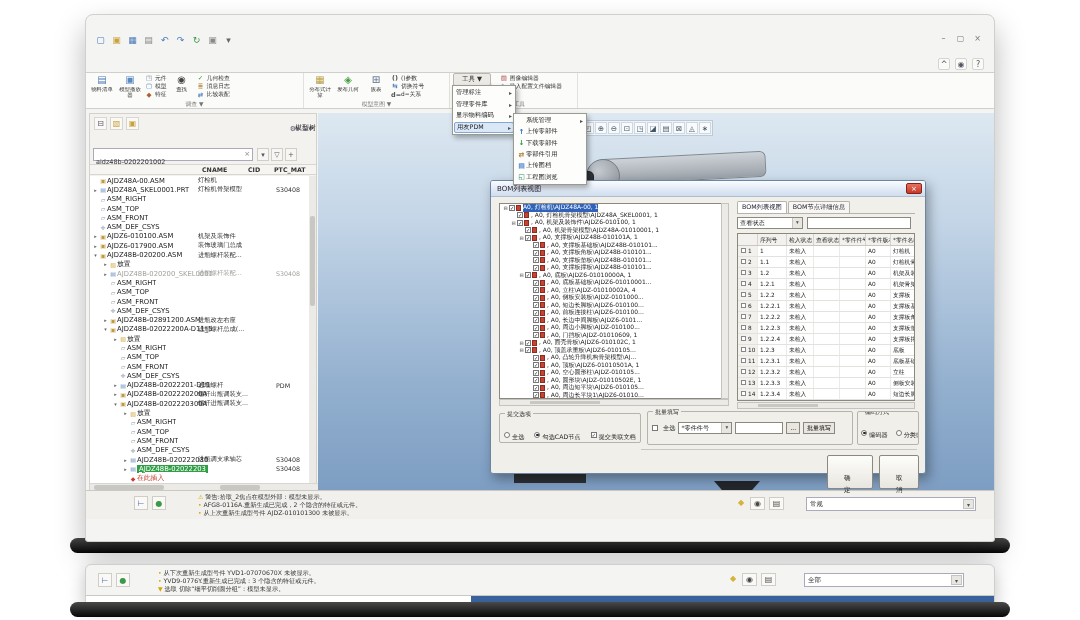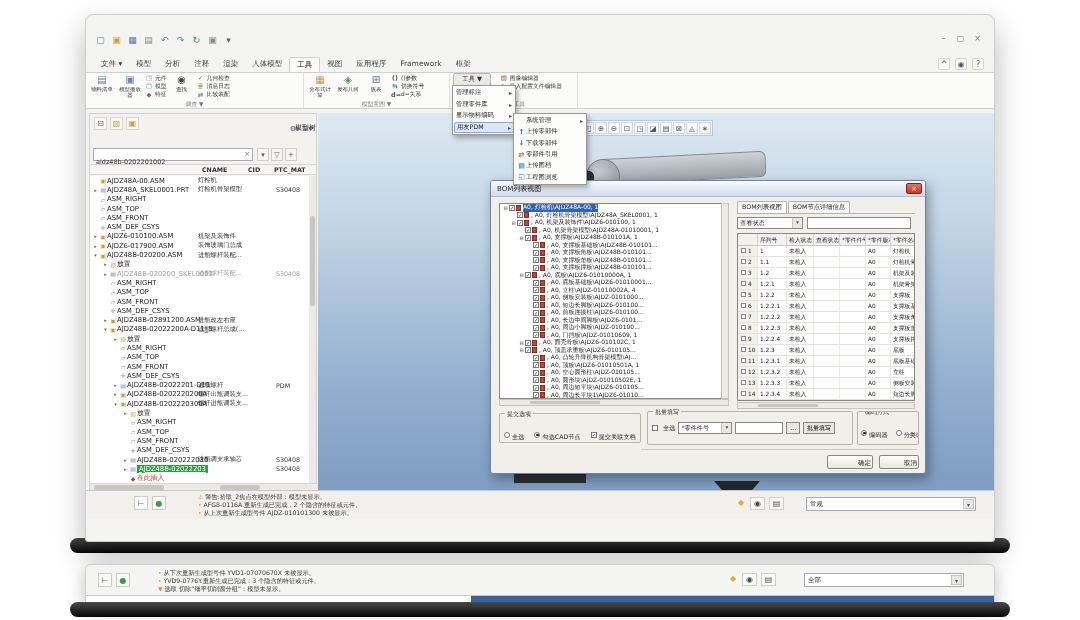--- a/index.html
+++ b/index.html
@@ -130,21 +130,21 @@
   .dtable{position:absolute;left:246px;top:52px;width:178px;height:168px;background:#fff;border:1px solid #8a887f;overflow:hidden;}
   .thr{display:flex;height:12px;background:#f2f1ed;border-bottom:1px solid #c9c7c1;}
   .thr span{font-size:5.8px;color:#222;line-height:12px;padding-left:2px;border-right:1px solid #d5d3cd;white-space:nowrap;overflow:hidden;flex:none;}
   .trw{display:flex;height:11px;border-bottom:1px solid #e4e2dc;}
   .trw span{font-size:5.8px;color:#222;line-height:11px;padding-left:2px;border-right:1px solid #eceae4;white-space:nowrap;overflow:hidden;flex:none;}
   .w1{width:20px;background:#f2f1ed;} .w2{width:29px;} .w3{width:27px;} .w4{width:26px;} .w5{width:26px;} .w6{width:25px;} .w7{width:33px;}
   .rcb{display:inline-block;width:5px;height:5px;border:1px solid #888;background:#fff;margin:0 2px 0 1px;}
   .dbsh{position:absolute;left:246px;top:221px;width:178px;height:7px;background:#eceae6;border:1px solid #c5c3bd;}
   .dbsh i{position:absolute;left:20px;top:1px;width:60px;height:3px;background:#c9c7c1;}
   .dsep{position:absolute;left:150px;top:268px;width:276px;border-top:1px solid #c9c7c1;}
-  .dbtn{position:absolute;height:14px;background:linear-gradient(180deg,#fdfdfb,#e8e6df);border:1px solid #8a887f;border-radius:2px;font-size:6.5px;color:#222;text-align:right;line-height:12px;padding:1px;}
+  .dbtn{position:absolute;height:14px;background:linear-gradient(180deg,#fdfdfb,#e8e6df);border:1px solid #8a887f;border-radius:2px;font-size:6.5px;color:#222;text-align:left;line-height:12px;padding:16px;}
   .minibtn{height:12px;background:#e8e6df;border:1px solid #8a887f;font-size:6px;line-height:10px;padding:0 3px;}
   
   .frag{position:absolute;left:85px;top:564px;width:910px;height:40px;background:#f4f4f2;border:1px solid #cfcfcb;
         border-radius:6px 6px 0 0;box-shadow:0 6px 18px rgba(0,0,0,.25);z-index:3;overflow:hidden;}
   .frag .sbico{left:12px;top:8px;}
   .frag .msgs{left:72px;top:4px;width:560px;}
   .frag .fbr{position:absolute;right:218px;top:8px;display:flex;gap:4px;align-items:center;}
   .frag .fbr span{width:15px;height:13px;border:1px solid #cfcdc7;background:#faf9f6;font-size:8px;line-height:12px;text-align:center;}
   .frag .fbr .noborder{border:none;background:none;width:10px;}
   .fsel{position:absolute;right:30px;top:8px;width:160px;height:14px;background:#fff;border:1px solid #aab;font-size:6.5px;color:#333;line-height:12px;padding-left:3px;}
@@ -171,34 +171,20 @@
         <span class="qi" style="color: rgb(136, 136, 136);">▣</span>
         <span class="qi" style="color: rgb(102, 102, 102);">▾</span>
       </div>
     <div class="wctl">
 
     <span class="qi">–</span>
         <span class="qi">▢</span>
         <span class="qi">×</span>
       </div>
 
-    <div class="tabs">
-
-    <span class="tab">文件 ▾</span>
-        <span class="tab">模型</span>
-        <span class="tab">分析</span>
-        <span class="tab">注释</span>
-        <span class="tab">渲染</span>
-        <span class="tab">人体模型</span>
-        <span class="tab act">工具</span>
-        <span class="tab">视图</span>
-        <span class="tab">应用程序</span>
-        <span class="tab">Framework</span>
-        <span class="tab">框架</span>
-      </div>
     <div class="tabctl">
 
     <span class="qi">^</span>
         <span class="qi">◉</span>
         <span class="qi">?</span>
       </div>
 
     <div class="ribbon">
       <div class="rgroup" style="width:218px;">
         <div class="ritems">

